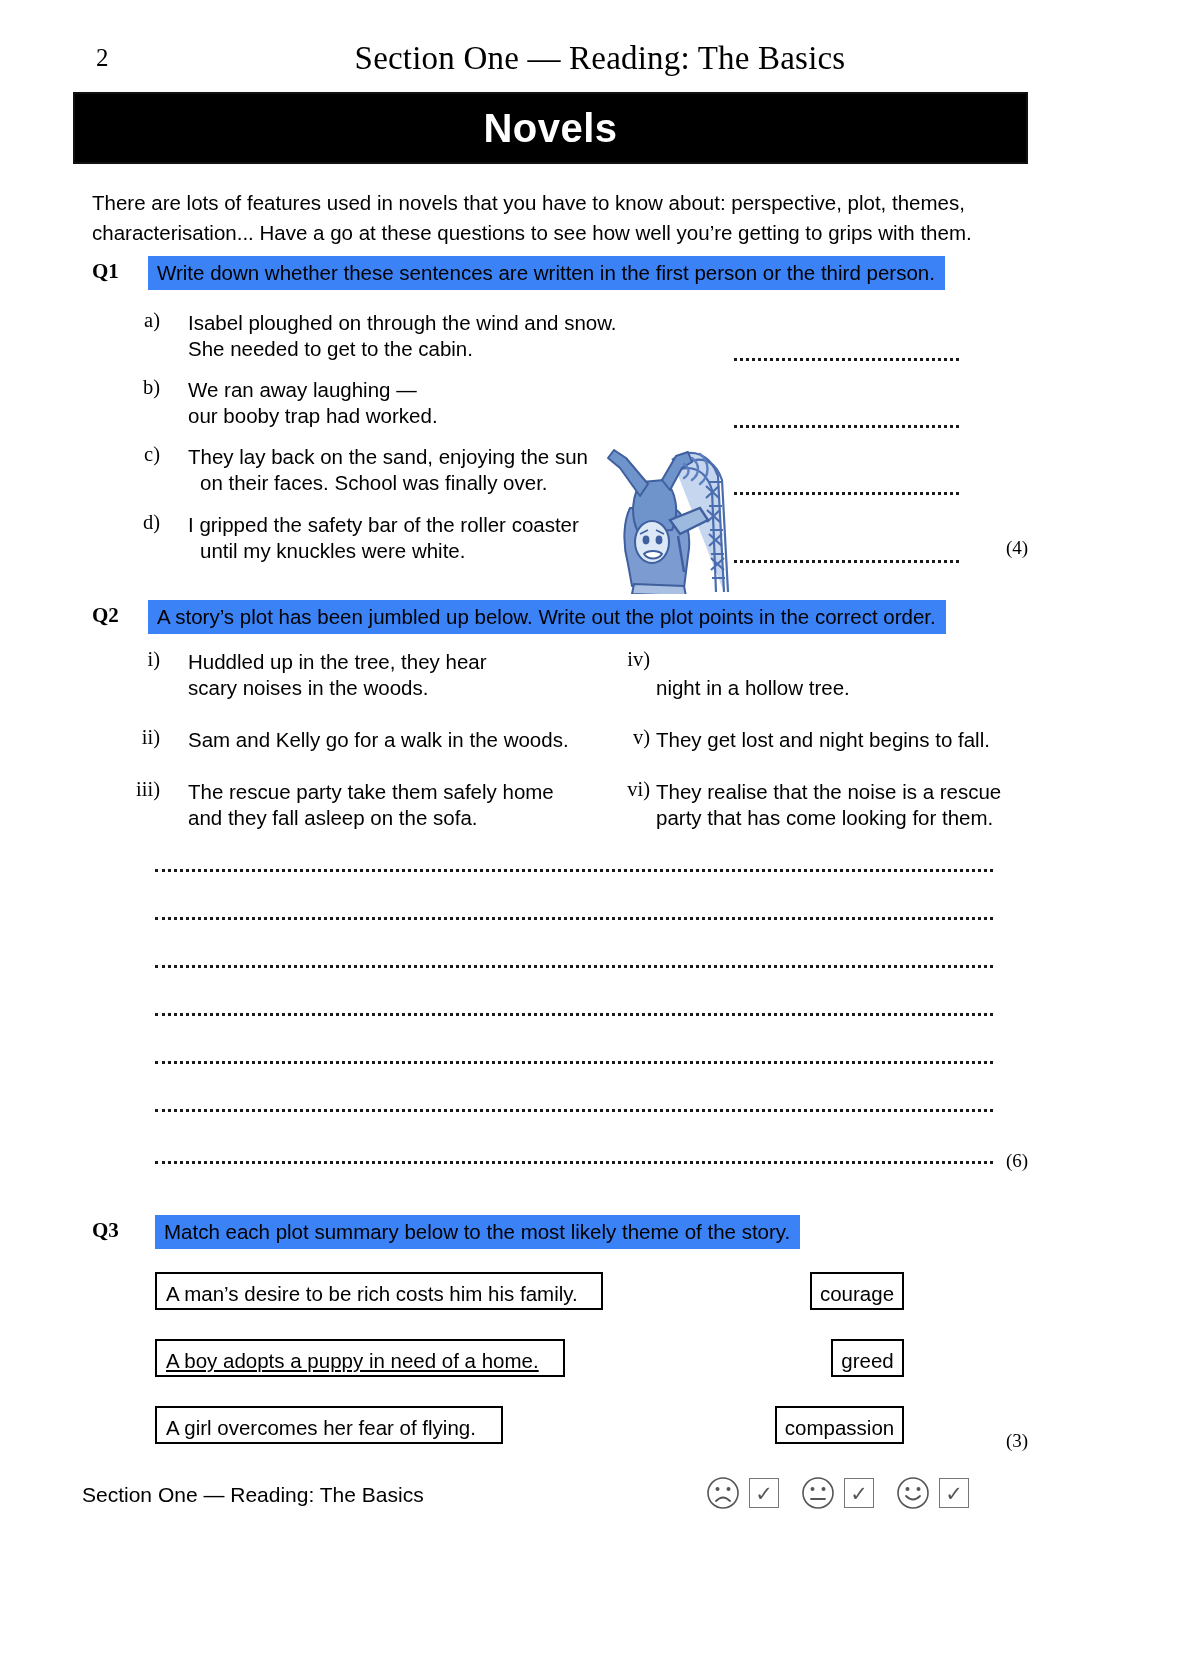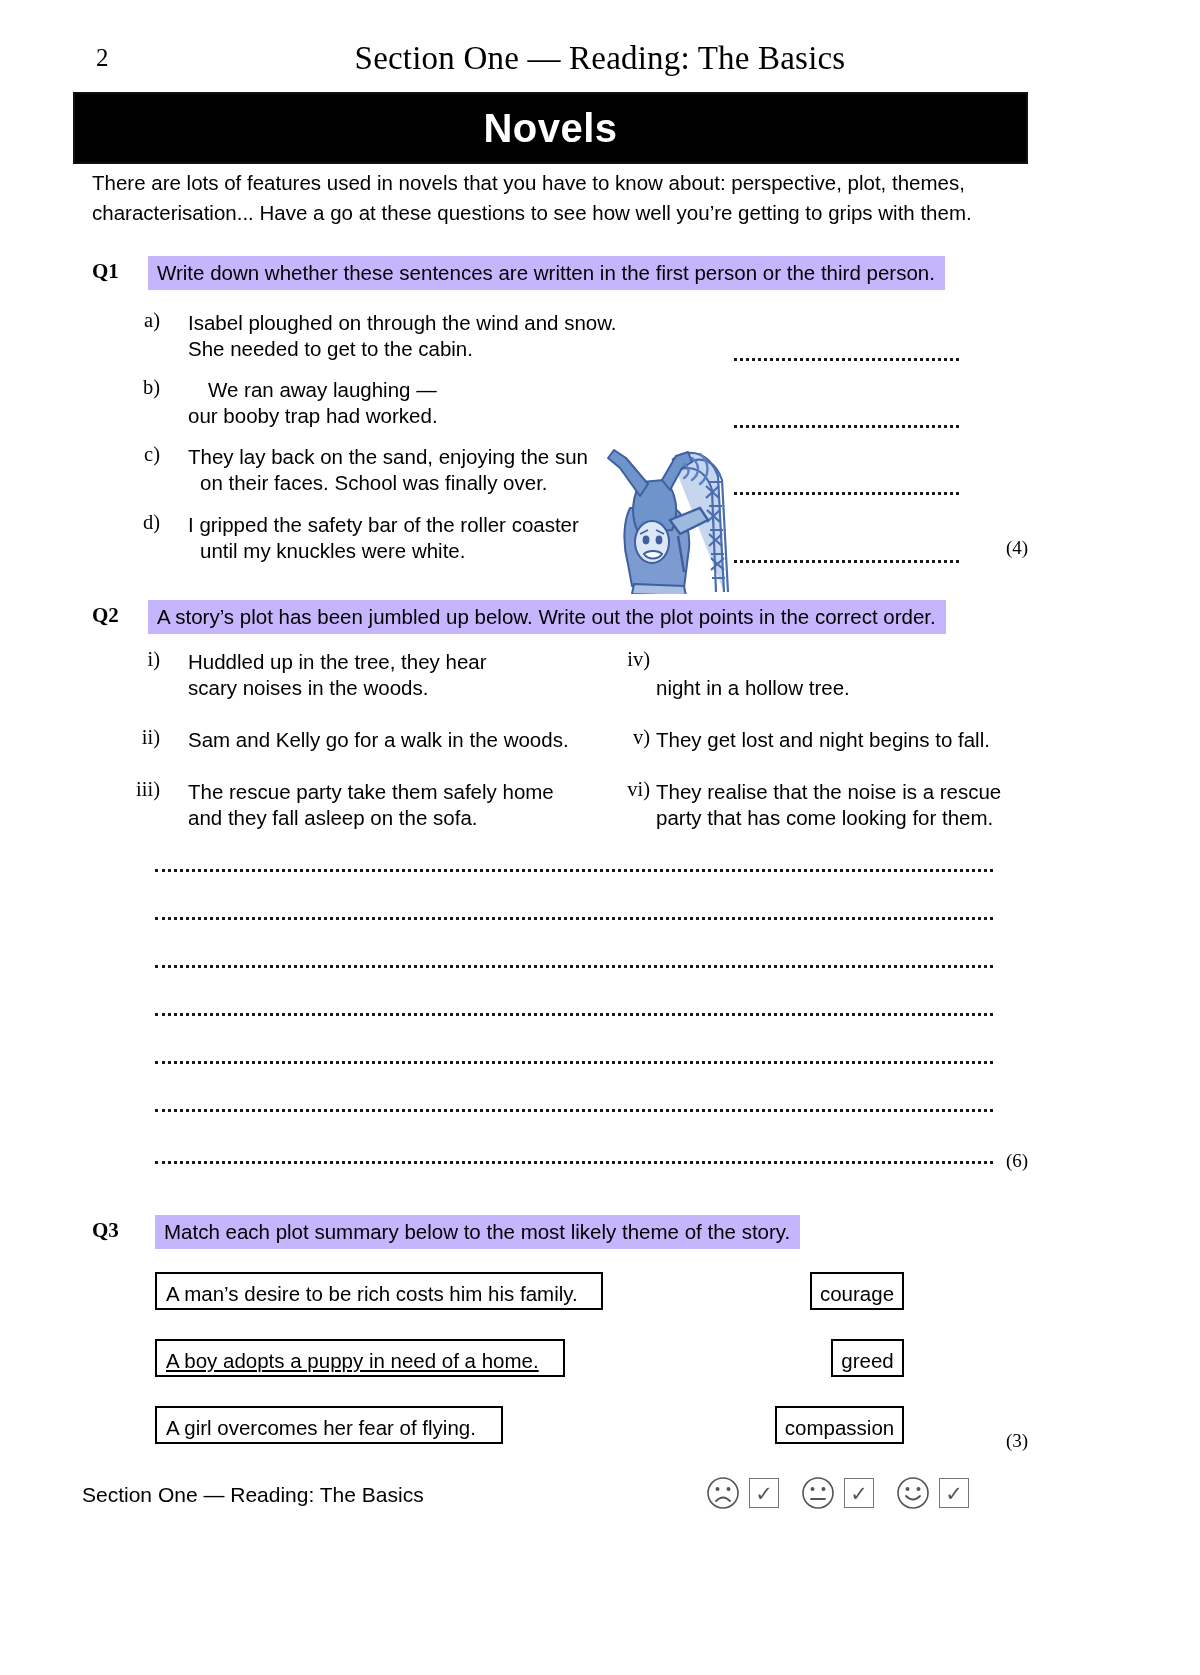--- a/index.html
+++ b/index.html
@@ -28,31 +28,31 @@
     background: #000000; border: 2px solid #111;
     display: flex; align-items: center; justify-content: center;
   }
   .banner-title {
     color: #ffffff; font-size: 40px; font-weight: bold;
     letter-spacing: .5px;
   }
 
   
   .intro {
-    position: absolute; left: 92px; top: 168px; width: 925px;
+    position: absolute; left: 92px; top: 188px; width: 925px;
     font-size: 20.5px; line-height: 30px;
   }
 
   
   .qlabel {
     position: absolute; font-size: 21px; font-weight: bold;
     font-family: "Liberation Serif", serif;
   }
   .qbar {
-    position: absolute; background: #c4b5fd;
+    position: absolute; background: #3b82f6;
     font-size: 20.5px; line-height: 34px;
     padding: 0 10px 0 9px; white-space: nowrap;
   }
 
   
   .item-marker {
     position: absolute; font-size: 20.5px; text-align: right;
     font-family: "Liberation Serif", serif;
   }
   .item-text {
@@ -110,21 +110,21 @@
 
   <div class="qlabel" style="left:92px; top:259px;">Q1</div>
   <div class="qbar" style="left:148px; top:256px;">Write down whether these sentences are written in the first person or the third person.</div>
 
   <div class="item-marker" style="left:120px; top:309px; width:40px;">a)</div>
   <div class="item-text" style="left:188px; top:309px; width:430px;">Isabel ploughed on through the wind and snow.</div>
   <div class="item-text" style="left:188px; top:335px; width:430px;">She needed to get to the cabin.</div>
   <div class="dots" style="left:734px; top:357px; width:225px;"></div>
 
   <div class="item-marker" style="left:120px; top:376px; width:40px;">b)</div>
-  <div class="item-text" style="left:188px; top:376px; width:430px;margin-left:20px;">We ran away laughing —</div>
+  <div class="item-text" style="left:188px; top:376px; width:430px;">We ran away laughing —</div>
   <div class="item-text" style="left:188px; top:402px; width:430px;">our booby trap had worked.</div>
   <div class="dots" style="left:734px; top:424px; width:225px;"></div>
 
   <div class="item-marker" style="left:120px; top:443px; width:40px;">c)</div>
   <div class="item-text" style="left:188px; top:443px; width:430px;">They lay back on the sand, enjoying the sun</div>
   <div class="item-text" style="left:188px; top:469px; width:430px;margin-left:12px;">on their faces.  School was finally over.</div>
   <div class="dots" style="left:734px; top:491px; width:225px;"></div>
 
   <div class="item-marker" style="left:120px; top:511px; width:40px;">d)</div>
   <div class="item-text" style="left:188px; top:511px; width:430px;">I gripped the safety bar of the roller coaster</div>

